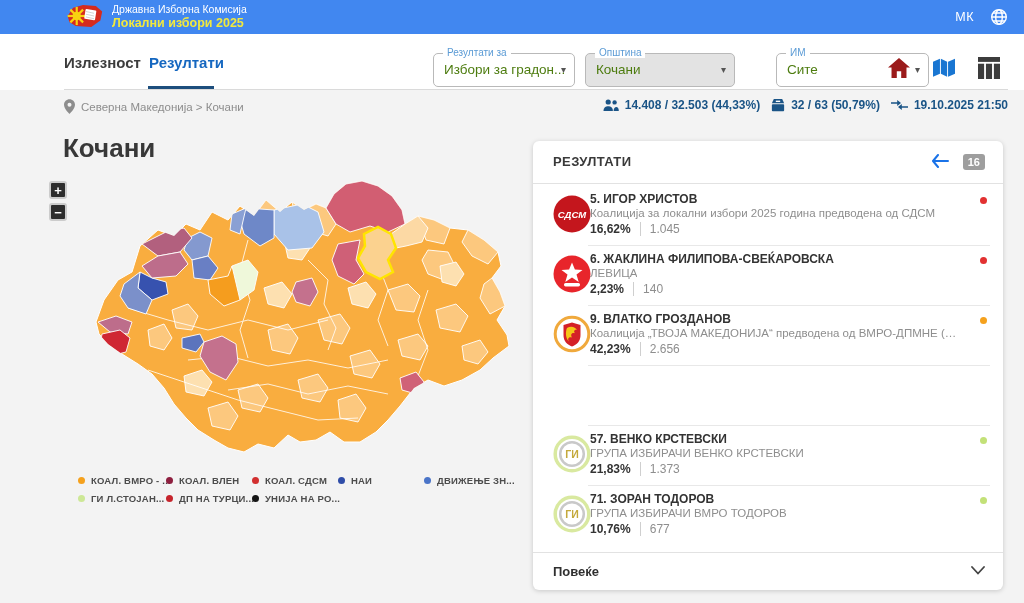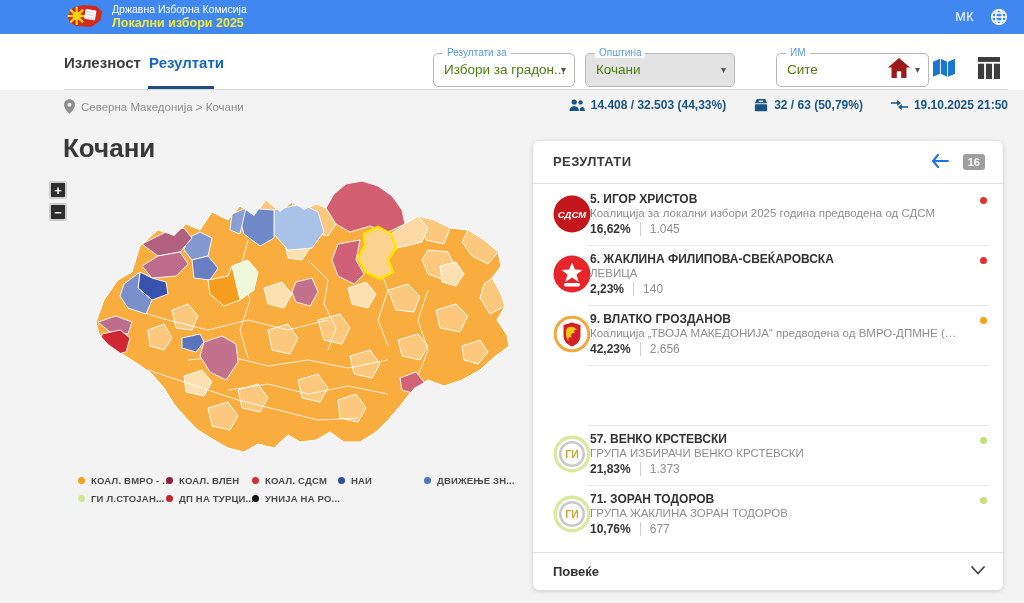--- a/index.html
+++ b/index.html
@@ -28,21 +28,21 @@
   .filter-value{display:block;line-height:32px;padding:0 24px 0 10px;font-size:13.5px;color:#4d7c0f;white-space:nowrap;overflow:hidden;}
   .filter-caret{position:absolute;right:8px;top:0;line-height:32px;font-size:10px;color:#555;}
   .f1{left:433px;width:142px;}
   .f2{left:585px;width:150px;}
   .f3{left:776px;width:153px;}
 
   .tool-icon{position:absolute;top:57px;width:22px;height:22px;cursor:pointer;}
 
   
   .breadcrumb{position:absolute;left:64px;top:99px;display:flex;align-items:center;gap:6px;font-size:11.5px;color:#8d8d8d;}
-  .stats{position:absolute;right:16px;top:98px;display:flex;align-items:center;gap:28px;
+  .stats{position:absolute;right:16px;top:98px;display:flex;align-items:center;gap:11px;
          color:#1a5486;font-size:12px;font-weight:bold;}
   .stat{display:flex;align-items:center;gap:6px;white-space:nowrap;}
 
   .page-title{position:absolute;left:63px;top:116px;font-size:26px;font-weight:bold;color:#383838;}
 
   
   .zoom-btn{position:absolute;left:49px;width:18px;height:18px;background:#2d2d2d;border:2px solid #cccccc;
             border-radius:3px;color:#fff;font-size:13px;line-height:15px;text-align:center;cursor:pointer;box-sizing:border-box;font-weight:bold;}
   .zoom-in{top:181px;}
   .zoom-out{top:203px;}
@@ -385,21 +385,21 @@
     </div>
     <div class="row-div" style="top:344px"></div>
 
     <div class="cand-row" style="top:344px">
       <svg class="cand-logo" viewBox="0 0 38 38">
         <circle cx="19" cy="19" r="16.8" fill="#ffffff" stroke="#d9e9a0" stroke-width="3.5"></circle>
         <circle cx="19" cy="19" r="11.8" fill="#ffffff" stroke="#c9c9c9" stroke-width="2.5"></circle>
         <text x="19" y="23" text-anchor="middle" font-size="10.5" font-weight="bold" fill="#c4a93c">ГИ</text>
       </svg>
       <div class="cand-name">71. ЗОРАН ТОДОРОВ</div>
-      <div class="cand-party">ГРУПА ЖАКЛИНА ЗОРАН ТОДОРОВ</div>
+      <div class="cand-party">ГРУПА ИЗБИРАЧИ ВМРО ТОДОРОВ</div>
       <div class="cand-stats">
         <span class="cand-pct">10,76%</span><span class="cand-votes">677</span>
       </div>
       <span class="status-dot" style="background: rgb(195, 225, 120);"></span>
     </div>
 
     <div class="card-footer">
       <div class="footer-div"></div>
       <span class="more-label">Повеќе</span>
       <svg class="more-chevron" width="14" height="9" viewBox="0 0 14 9">

